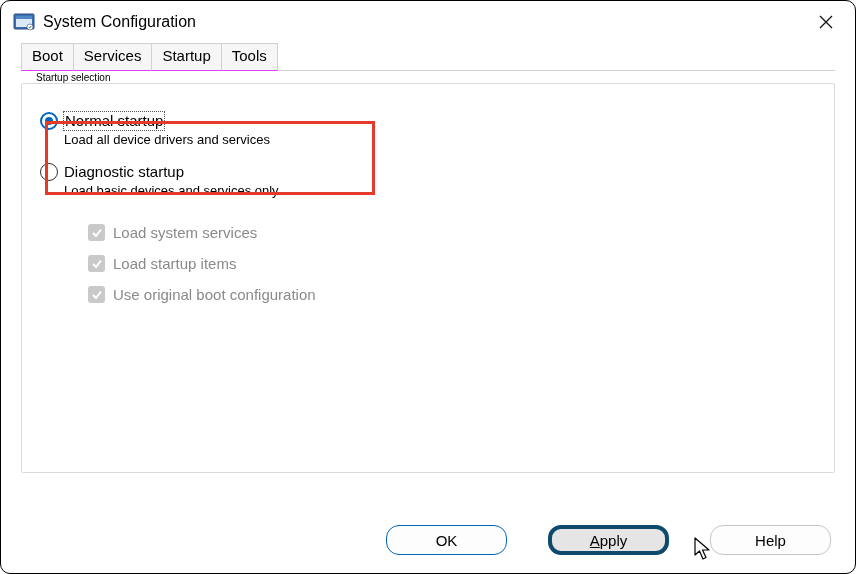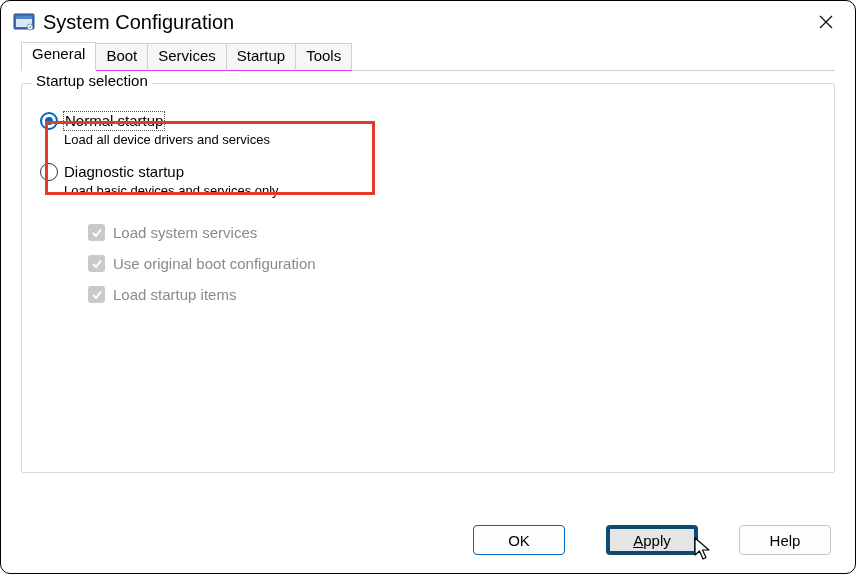--- a/index.html
+++ b/index.html
@@ -22,21 +22,21 @@
     display: flex;
     align-items: center;
     padding: 0 6px 0 12px;
   }
   .titlebar .icon {
     width: 22px; height: 22px;
     display: inline-flex; align-items: center; justify-content: center;
     margin-right: 8px;
   }
   .titlebar .title {
-    font-size: 20px;
+    font-size: 16px;
     text-align: center;
   }
   .titlebar .spacer { flex: 1; }
   .titlebar .close {
     width: 46px; height: 42px;
     display: flex; align-items: center; justify-content: center;
     font-size: 16px;
   }
   .titlebar .close svg { width: 14px; height: 14px; }
   .tabs {
@@ -82,21 +82,21 @@
     position: relative;
     margin: 10px 0 0 0;
     padding: 24px 18px 92px 18px;
     height: 390px;
   }
   .group-label {
     position: absolute;
     top: -12px; left: 10px;
     background: #fff;
     padding: 0 4px;
-    font-size: 15px;
+    font-size: 10px;
   }
   .opt {
     margin: 4px 0 16px 0;
   }
   .opt-row {
     display: flex;
     gap: 6px;
   }
   .radio {
     width: 18px; height: 18px;
@@ -151,25 +151,25 @@
   }
   .chk svg { width: 12px; height: 12px; }
   .buttons {
     position: absolute;
     bottom: 18px;
     right: 24px;
     display: flex;
     gap: 10px;
   }
   .btn {
-    width: 92px;
+    width: 121px;
     height: 30px;
     border: 1px solid #c6c6c6;
     background: #fdfdfd;
-    border-radius: 4px;
+    border-radius: 13px;
     font-family: inherit;
     font-size: 15px;
     cursor: default;
     display: inline-flex;
     align-items: center;
     justify-content: center;
     margin-left: 31px;
   }
   .btn.primary {
     border: 1px solid #0067c0;
@@ -204,21 +204,20 @@
   <span class="title">System Configuration</span>
   <span class="spacer"></span>
   <span class="close">
     <svg viewBox="0 0 14 14">
       <path d="M1 1 L13 13 M13 1 L1 13" stroke="#111" stroke-width="1.3" fill="none"></path>
     </svg>
   </span>
 </div>
 
 <div class="tabs">
-  <div class="tab active">General</div>
   <div class="tab">Boot</div>
   <div class="tab">Services</div>
   <div class="tab">Startup</div>
   <div class="tab">Tools</div>
 </div>
 
 <div class="tab-panel">
   <div class="group">
     <span class="group-label">Startup selection</span>
 
@@ -247,29 +246,29 @@
               </svg>
           </span>
           <span><span class="u-first">Load system services</span></span>
         </div>
         <div class="chk-row">
           <span class="chk">
             <svg viewBox="0 0 12 12">
                 <path d="M2 6 L5 9 L10 2.5" fill="none" stroke="#fff" stroke-width="2"></path>
               </svg>
           </span>
-          <span><span class="u-first">Use original boot configuration</span></span>
+          <span><span class="u-first">Load startup items</span></span>
         </div>
         <div class="chk-row">
           <span class="chk">
             <svg viewBox="0 0 12 12">
                 <path d="M2 6 L5 9 L10 2.5" fill="none" stroke="#fff" stroke-width="2"></path>
               </svg>
           </span>
-          <span><span class="u-first">Load startup items</span></span>
+          <span><span class="u-first">Use original boot configuration</span></span>
         </div>
       </div>
     </div>
 
   </div>
 </div>
 
 <div class="highlight-box"></div>
 
 <div class="buttons">

